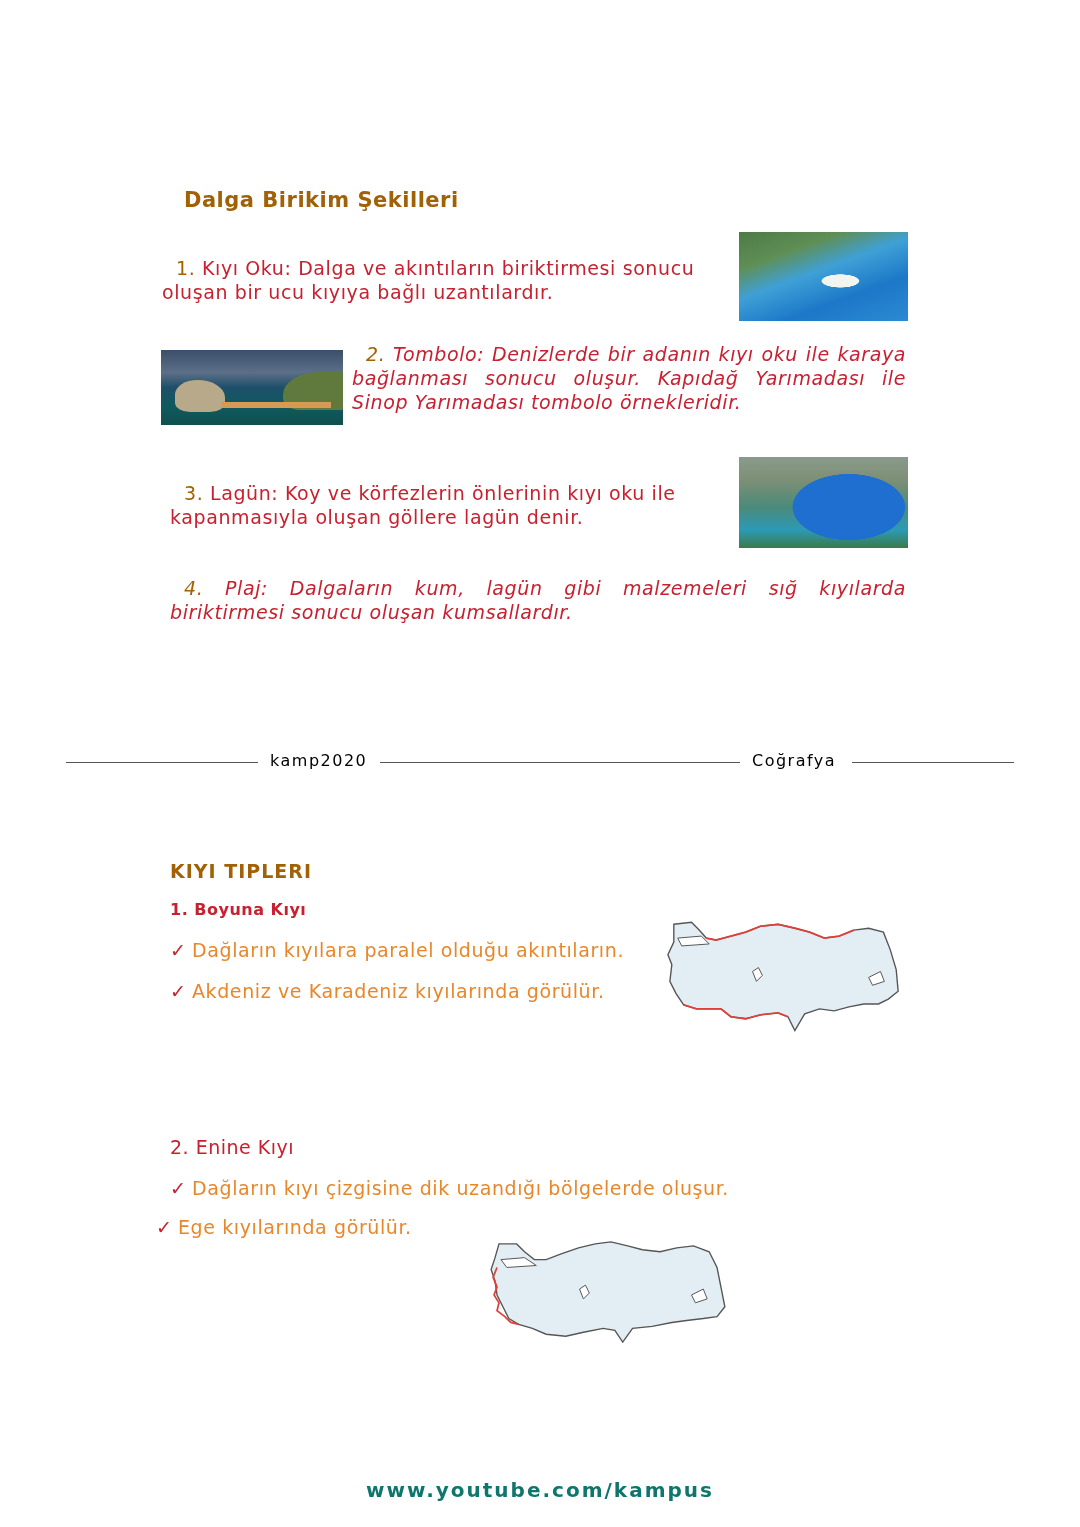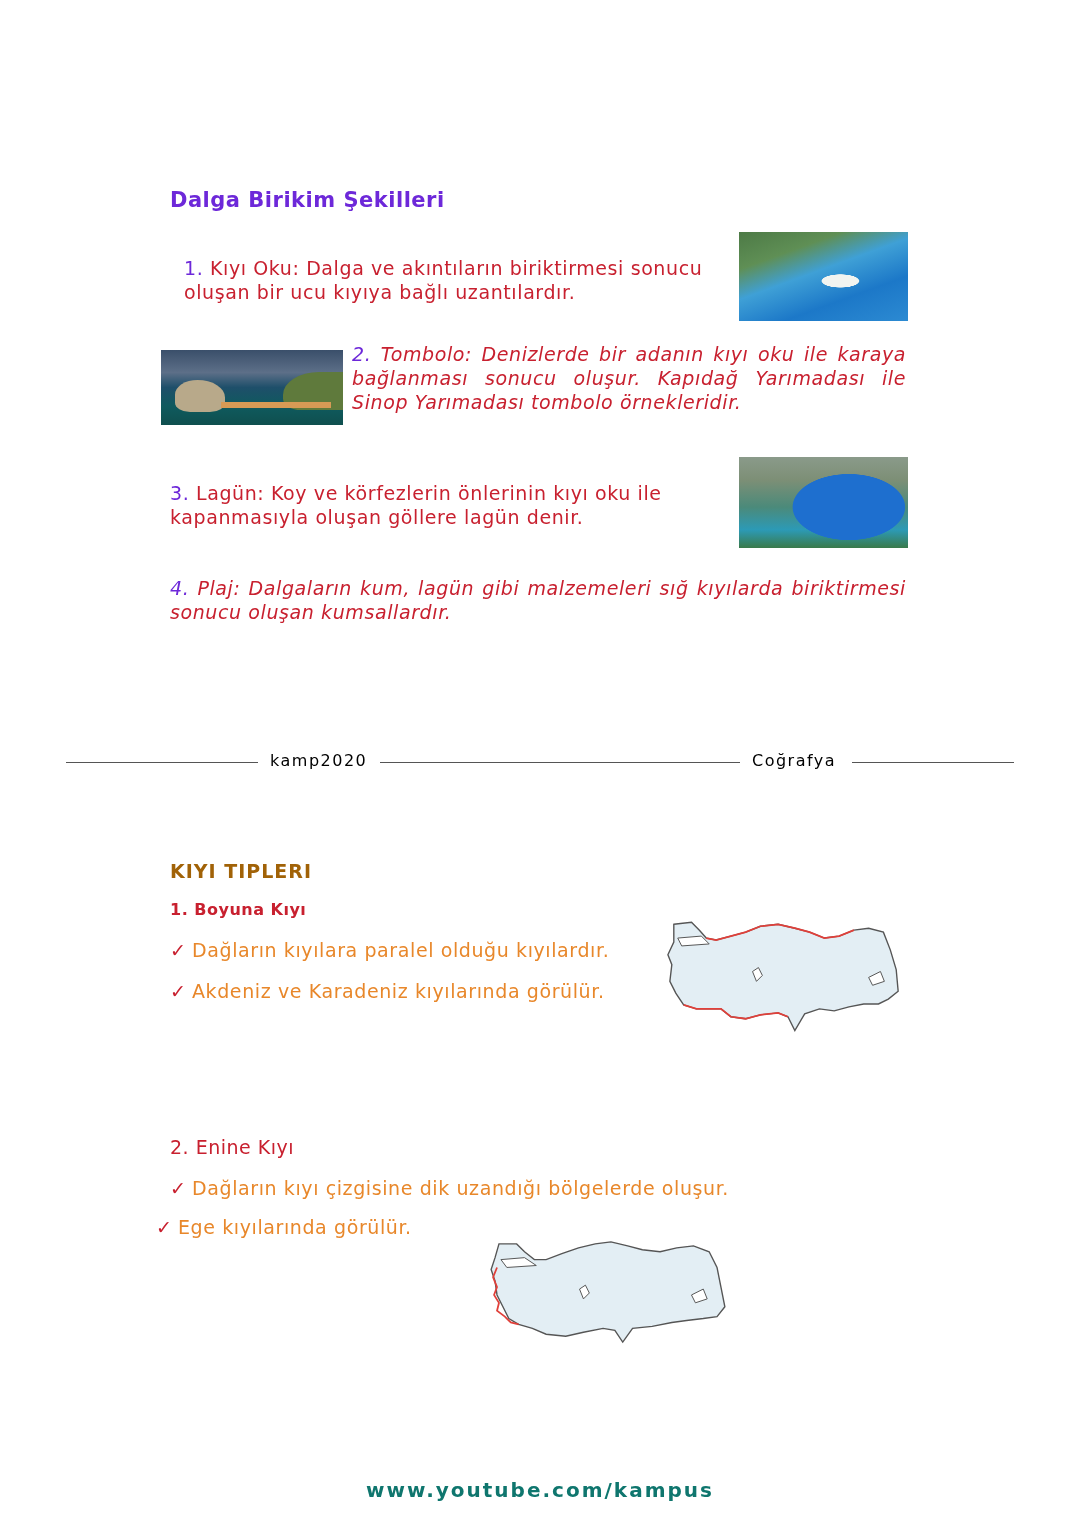--- a/index.html
+++ b/index.html
@@ -1,19 +1,19 @@
 <!DOCTYPE html>
 <html><head>
   <meta charset="utf-8">
   <style>
     html, body { margin: 0; padding: 0; background: #ffffff; }
     body { width: 1080px; height: 1527px; position: relative; overflow: hidden;
            font-family: "DejaVu Sans", sans-serif; }
     .abs { position: absolute; }
-    .green { color: #6d28d9; }
+    .green { color: #a16207; margin-left: 14px; }
     .red { color: #c8202f; }
     .orange { color: #e8872a; }
     .navy { color: #a16207; }
 
     .h-section { font-size: 21px; font-weight: bold; letter-spacing: 0.5px; }
     .para { font-size: 19px; line-height: 24px; letter-spacing: 0.6px; }
     .justify { text-align: justify; text-align-last: left; font-style: italic; }
 
     .photo { position: absolute; overflow: hidden; }
     .photo-kiyi-oku {
@@ -45,21 +45,21 @@
 
     .map svg { width: 100%; height: 100%; }
 
     .url { font-size: 20px; color: #0f766e; letter-spacing: 2px; font-weight: bold; }
   </style>
 </head>
 <body>
 
 <div class="abs h-section green" style="left:170px; top:188px;">Dalga Birikim Şekilleri</div>
 
-<div class="abs para" style="left:184px; top:256px; width:556px;">
+<div class="abs para" style="left:162px; top:256px; width:556px;">
   <span class="green">1.</span>
   <span class="red">Kıyı Oku: Dalga ve akıntıların biriktirmesi sonucu oluşan bir ucu kıyıya bağlı uzantılardır.</span>
 </div>
 <div class="photo photo-kiyi-oku" style="left:739px; top:232px; width:169px; height:89px;"></div>
 
 <div class="photo photo-tombolo" style="left:161px; top:350px; width:182px; height:75px;">
   <div class="rock-l"></div>
   <div class="rock-r"></div>
   <div class="sand"></div>
 </div>
@@ -82,21 +82,21 @@
 <div class="footer-rule" style="left:66px; width:192px;"></div>
 <div class="footer-label" style="left:270px;">kamp2020</div>
 <div class="footer-rule" style="left:380px; width:360px;"></div>
 <div class="footer-label" style="left:752px;">Coğrafya</div>
 <div class="footer-rule" style="left:852px; width:162px;"></div>
 
 <div class="abs navy" style="left:170px; top:860px; font-size:19px; font-weight:bold; letter-spacing:1px;">KIYI TIPLERI</div>
 
 <div class="abs red" style="left:170px; top:900px; font-size:16px; font-weight:bold; letter-spacing:0.5px;">1. Boyuna Kıyı</div>
 <div class="abs para orange" style="left:170px; top:938px;">
-  <span class="check">✓</span><span>Dağların kıyılara paralel olduğu kıyılardır.</span>
+  <span class="check">✓</span><span>Dağların kıyılara paralel olduğu akıntıların.</span>
 </div>
 <div class="abs para orange" style="left:170px; top:979px;">
   <span class="check">✓</span><span>Akdeniz ve Karadeniz kıyılarında görülür.</span>
 </div>
 
 <div class="abs map" style="left:662px; top:910px; width:246px; height:124px;">
   <svg viewBox="0 0 250 125">
     <path d="M12,14 L30,12 L38,20 L45,28 L55,30 L70,26 L85,22 L100,16 L118,14 L135,18 L150,22 L165,28 L180,26 L195,20 L210,18 L225,22 L232,40 L238,60 L240,82 L230,90 L220,95 L205,95 L190,98 L175,102 L160,100 L145,105 L135,122 L128,108 L118,104 L100,106 L85,110 L70,108 L60,100 L48,100 L35,100 L22,96 L14,84 L8,72 L10,55 L6,45 L12,32 Z" fill="#e3eef4" stroke="#555" stroke-width="1.4"></path>
     <path d="M45,28 L55,30 L70,26 L85,22 L100,16 L118,14 L135,18 L150,22 L165,28 L180,26 L195,20" fill="none" stroke="#e0403a" stroke-width="1.8"></path>
     <path d="M22,96 L35,100 L48,100 L60,100 L70,108 L85,110 L100,106 L118,104 L128,108" fill="none" stroke="#e0403a" stroke-width="1.8"></path>

